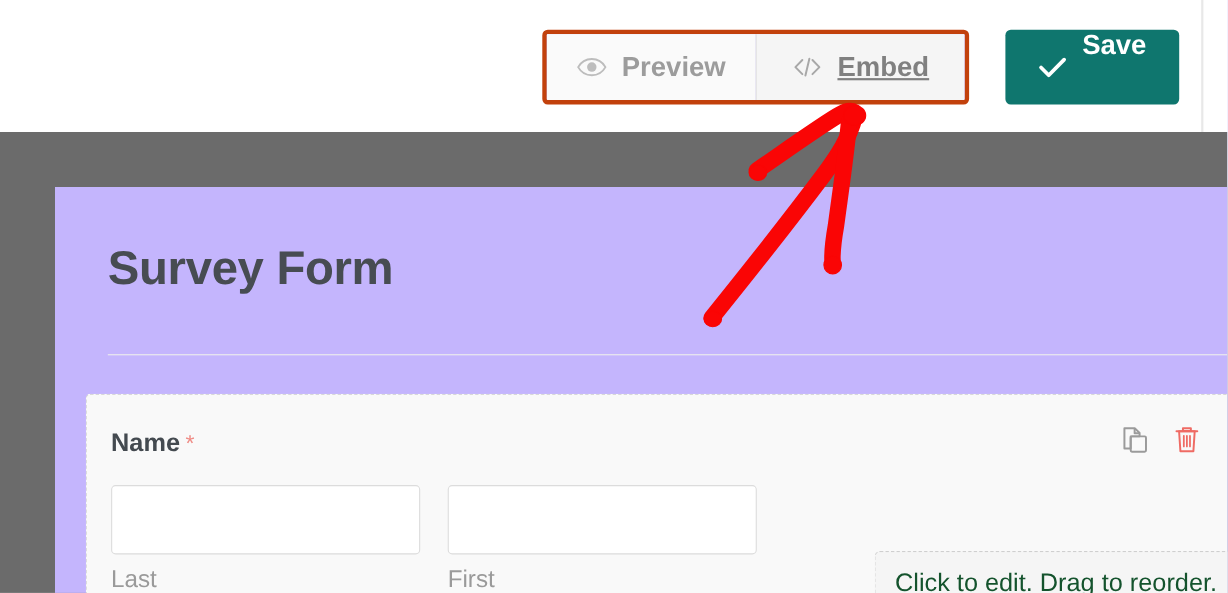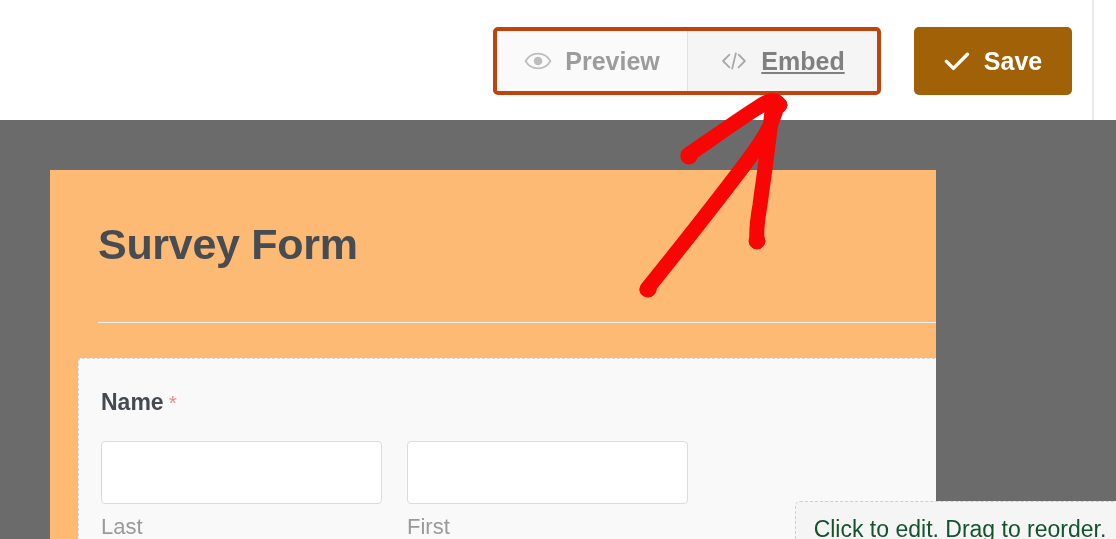--- a/index.html
+++ b/index.html
@@ -109,29 +109,28 @@
   .btn-seg .ico {
     display: inline-flex;
     align-items: center;
     justify-content: center;
     margin-right: 13px;
   }
 
   
   .btn-save {
     display: flex;
-    align-items: center;
     justify-content: center;
     height: 68px;
     min-width: 158px;
     margin-left: 33px;
     padding: 0 22px;
     border: none;
     border-radius: 5px;
-    background: #a16207;
+    background: #0f766e;
     color: #ffffff;
     font-family: "Liberation Sans", sans-serif;
     font-size: 25px;
     font-weight: 700;
     cursor: pointer;
     user-select: none;
     box-sizing: border-box;
   }
   .btn-save .ico {
     display: inline-flex;
@@ -148,23 +147,23 @@
     width: 1116px;
     height: 419px;
     background: #6b6b6b;
   }
 
   
   .form-card {
     position: absolute;
     left: 50px;
     top: 170px;
-    width: 886px;
+    width: 1066px;
     height: 369px;
-    background: #fdba74;
+    background: #c4b5fd;
     box-sizing: border-box;
     overflow: hidden;
   }
   .form-title {
     position: absolute;
     left: 48px;
     top: 50px;
     margin: 0;
     font-size: 43px;
     font-weight: 700;

